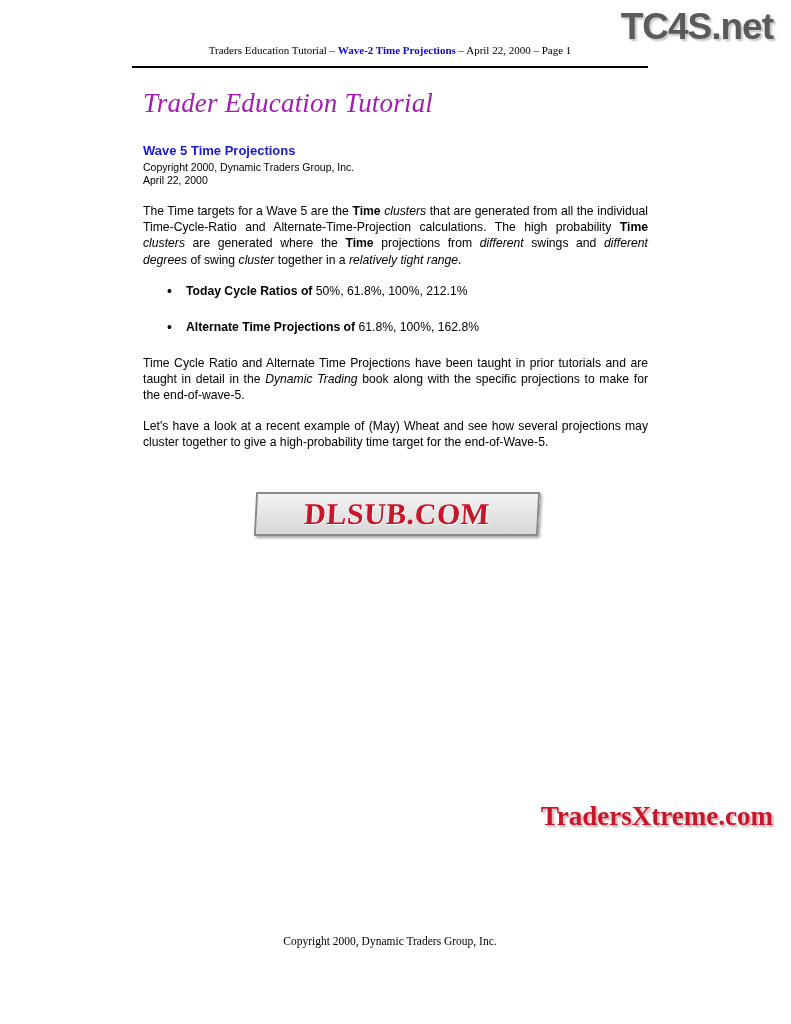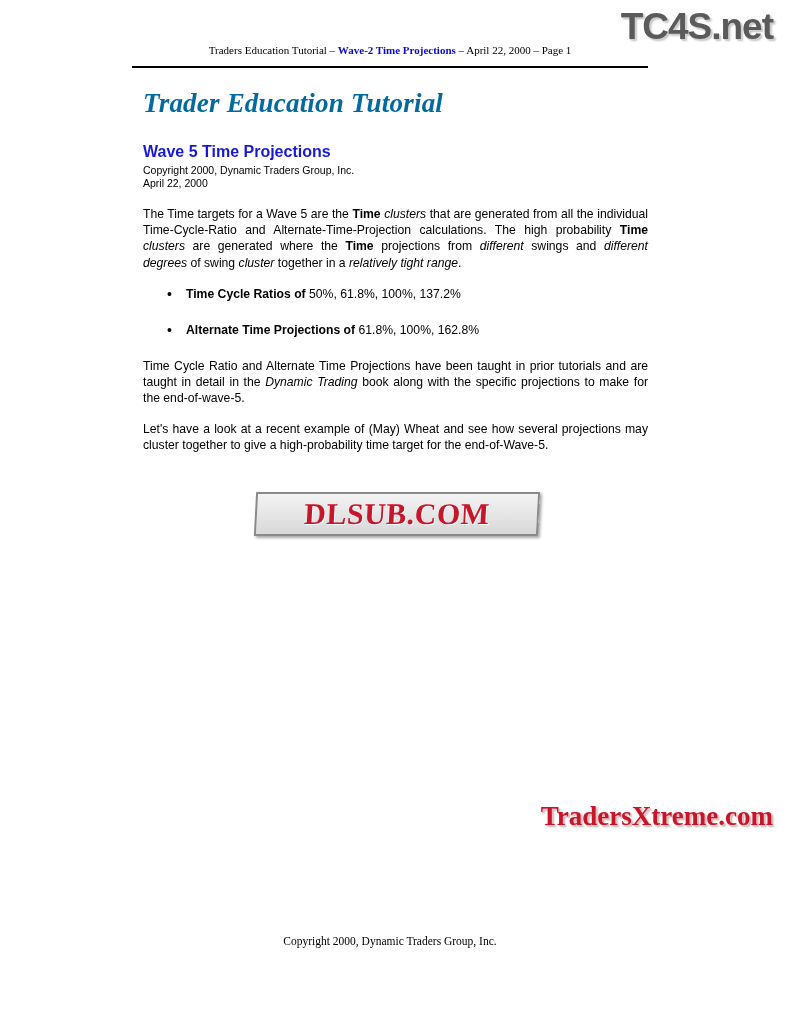--- a/index.html
+++ b/index.html
@@ -65,31 +65,31 @@
   .content {
     position: absolute;
     top: 88px;
     left: 143px;
     width: 505px;
   }
 
   h1.title {
     font-family: "Liberation Serif", serif;
     font-style: italic;
-    font-weight: bold;
+    font-weight: normal;
     font-size: 27px;
-    color: #0369a1;
+    color: #a21caf;
     margin: 0 0 22px 0;
     letter-spacing: 0.2px;
   }
 
   h2.section-title {
     font-family: "Liberation Sans", sans-serif;
     font-weight: bold;
-    font-size: 16px;
+    font-size: 13px;
     color: #1818d8;
     margin: 24px 0 3px 0;
   }
 
   p {
     margin: 0 0 15px 0;
     font-size: 12.2px;
     line-height: 1.32;
     text-align: justify;
   }
@@ -204,21 +204,21 @@
     <div class="spacer-after-copy"></div>
 
 
     <p>
       <span>The Time targets for a Wave 5 are the </span><b>Time</b><span> </span><i>clusters</i><span> that are generated from all the individual Time-Cycle-Ratio and Alternate-Time-Projection calculations. The high probability </span><b>Time</b><span> </span><i>clusters</i><span> are generated where the </span><b>Time</b><span> projections from </span><i>different</i><span> swings and </span><i>different degrees</i><span> of swing </span><i>cluster</i><span> together in a </span><i>relatively tight range</i><span>.</span>
     </p>
 
 
     <ul class="bullets">
       <li>
-        <span class="bullet-dot">•</span><b>Time Cycle Ratios of </b><span>50%, 61.8%, 100%, 137.2%</span>
+        <span class="bullet-dot">•</span><b>Today Cycle Ratios of </b><span>50%, 61.8%, 100%, 212.1%</span>
       </li>
       <li>
         <span class="bullet-dot">•</span><b>Alternate Time Projections of </b><span>61.8%, 100%, 162.8%</span>
       </li>
     </ul>
 
     <p>
       <span>Time Cycle Ratio and Alternate Time Projections have been taught in prior tutorials and are taught in detail in the </span><i>Dynamic Trading</i><span> book along with the specific projections to make for the end-of-wave-5.</span>
     </p>
 

